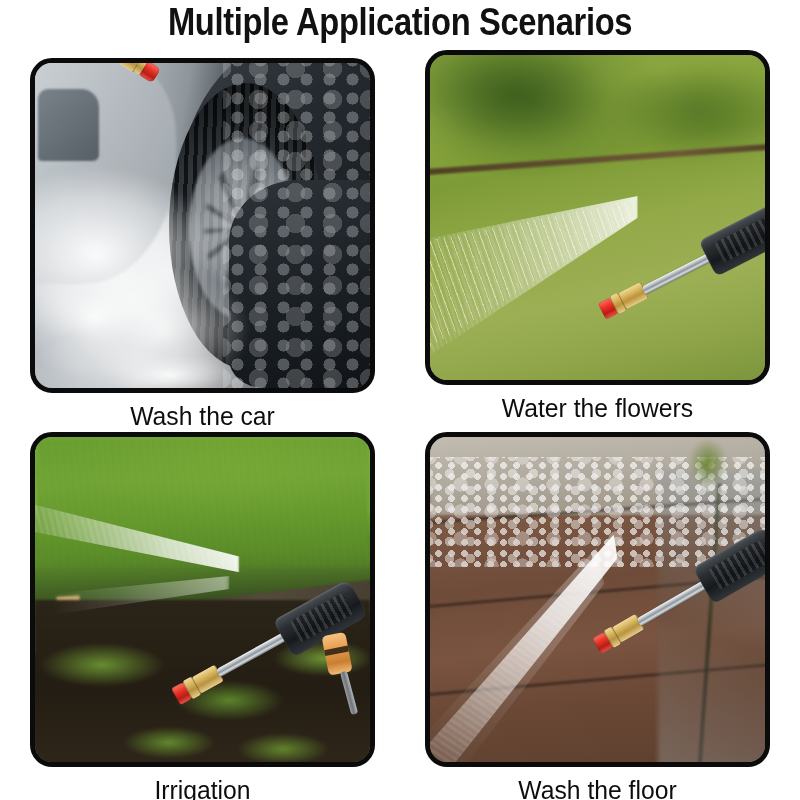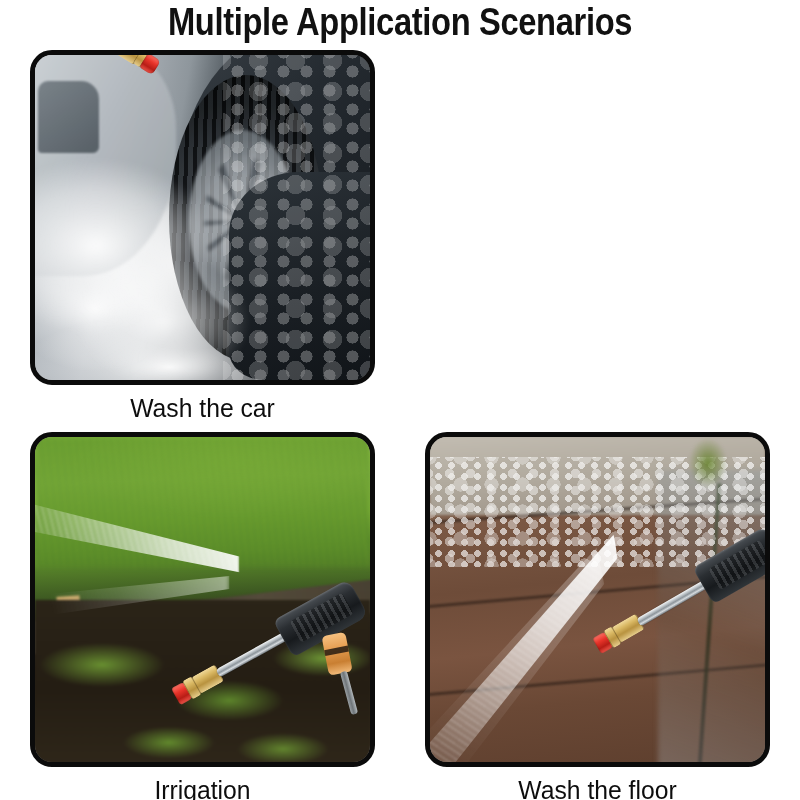--- a/index.html
+++ b/index.html
@@ -43,21 +43,21 @@
     top: 50px;
     left: 0;
     width: 800px;
     height: 750px;
   }
 
   .cell {
     position: absolute;
     width: 345px;
   }
-  .cell-tl { left: 30px;  top: 0px;   }
+  .cell-tl { left: 30px;  top: 8px;   }
   .cell-tr { left: 425px; top: 0px;   }
   .cell-bl { left: 30px;  top: 382px; }
   .cell-br { left: 425px; top: 382px; }
 
   .photo-frame {
     position: relative;
     width: 345px;
     height: 335px;
     border: 5px solid #0b0b0b;
     border-radius: 22px;
@@ -392,20 +392,41 @@
 
             <div class="brass" style="left:42px; top:6px; width:26px; height:19px;"></div>
             <div class="brass" style="left:66px; top:7px; width:9px;  height:17px;"></div>
             <div class="redtip" style="left:74px; top:7px; width:15px; height:17px;"></div>
           </div>
         </div>
       </div>
       <div class="caption">Wash the car</div>
     </div>
 
+    <div class="cell cell-tr">
+      <div class="photo-frame">
+        <div class="photo p-flowers">
+          <div class="lawn-blur-a"></div>
+          <div class="lawn-blur-b"></div>
+          <div class="lawn-wire"></div>
+          <div class="spray-fan"></div>
+          <div class="spray-fan2"></div>
+
+          <div class="wand" style="left:150px; top:128px; width:210px; height:70px; transform:rotate(-27deg);">
+            <div class="redtip" style="left:0;    top:24px; width:15px; height:18px;"></div>
+            <div class="brass" style="left:13px; top:23px; width:10px; height:20px;"></div>
+            <div class="brass" style="left:22px; top:24px; width:26px; height:18px;"></div>
+            <div class="lance" style="left:46px; top:29px; width:78px;"></div>
+            <div class="grip" style="left:118px; top:14px; width:84px; height:40px;"></div>
+
+          </div>
+        </div>
+      </div>
+      <div class="caption">Water the flowers</div>
+    </div>
 
     <div class="cell cell-bl">
       <div class="photo-frame">
         <div class="photo p-irrigation">
           <div class="garden-grass"></div>
           <div class="garden-beam"></div>
           <div class="garden-post"></div>
           <div class="garden-soil"></div>
           <div class="jet-irrigation"></div>
           <div class="jet-irrigation2"></div>

